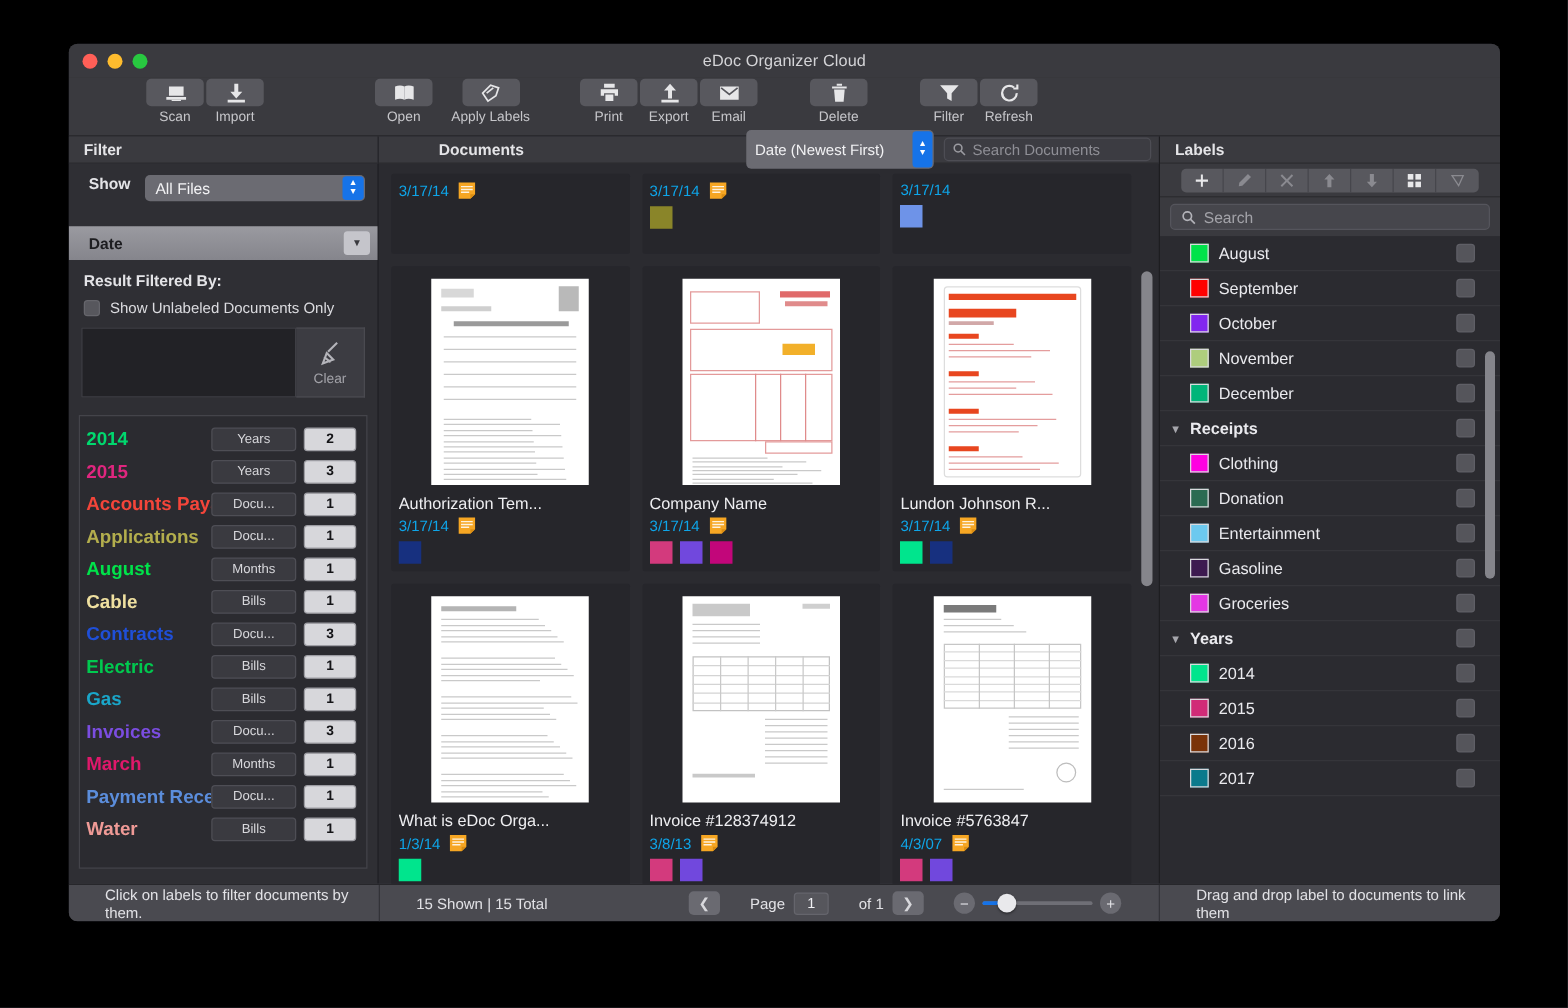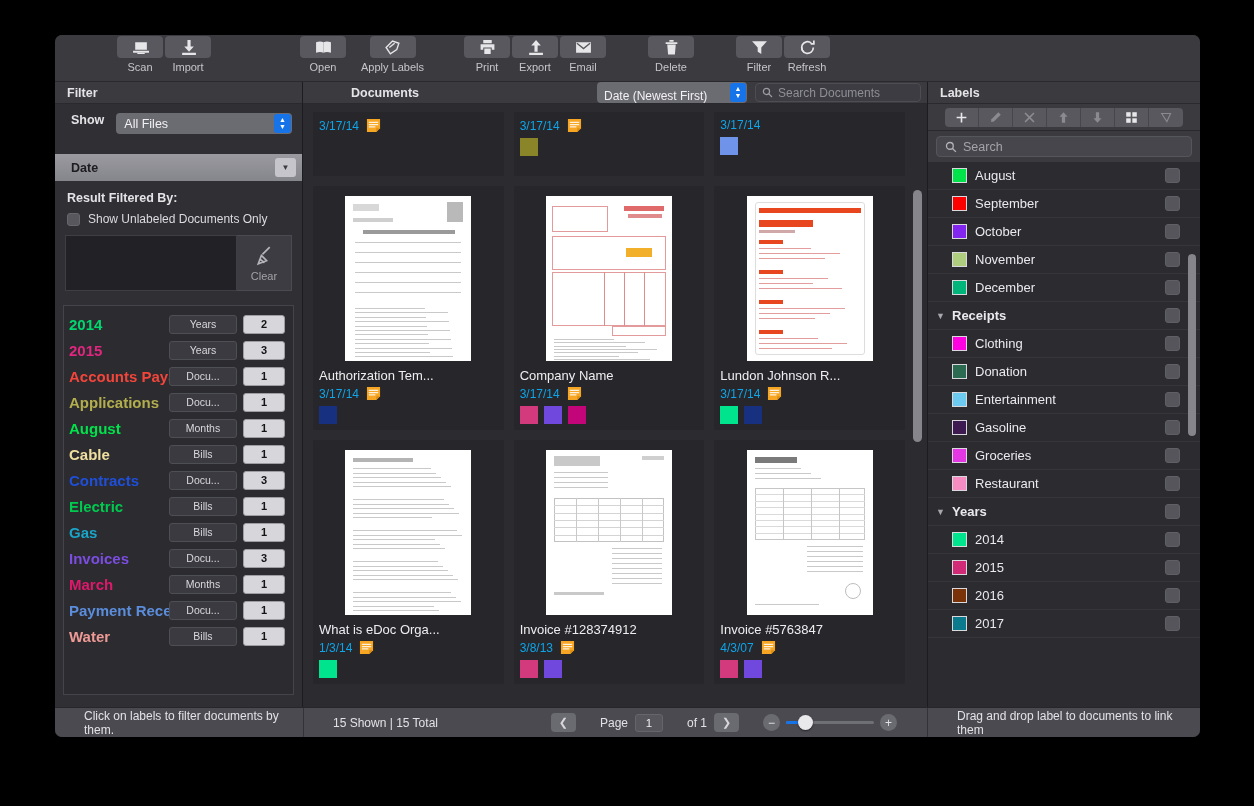--- a/index.html
+++ b/index.html
@@ -148,22 +148,22 @@
     background: #2b2b30;
     border-right: 1px solid #1d1d20;
   }
   .doc-head {
     height: 22px; background: #3a3a3f; flex: none;
     display: flex; align-items: center; padding: 0 6px 0 12px;
     border-bottom: 1px solid #2a2a2e;
   }
   .doc-head .t { font-size: 12.5px; font-weight: bold; color: #e4e4e7; flex: 1; margin-left: 36px; }
   .sortsel {
-    width: 150px; height: 21px; background: #6b6b72; border-radius: 4px;
-    position: relative; display: flex; align-items: flex-end; padding-left: 7px;
+    width: 150px; height: 31px; background: #6b6b72; border-radius: 4px;
+    position: relative; display: flex; align-items: center; padding-left: 7px;
     font-size: 12px; color: #f2f2f4; margin-right: 8px;
   }
   .sortsel .stepper {
     position: absolute; right: 1px; top: 1px; bottom: 1px; width: 16px;
     background: #1673e8; border-radius: 3px;
     display: flex; flex-direction: column; align-items: center; justify-content: center;
     gap: 1px; color: #fff; font-size: 7px; line-height: 6px;
   }
   .docsearch {
     width: 166px; height: 19px; background: #3c3c42;
@@ -281,20 +281,28 @@
   
   .ln { position: absolute; background: #c9c9c9; height: 1px; }
   .lnr { position: absolute; background: #e08b8b; }
   .bx { position: absolute; border: 1px solid #e39a9a; }
 </style>
 </head>
 <body>
 
 <div class="window">
 
+  <div class="titlebar">
+    <div class="traffic">
+      <div class="dot red"></div>
+      <div class="dot yellow"></div>
+      <div class="dot green"></div>
+    </div>
+    <div class="wtitle">eDoc Organizer Cloud</div>
+  </div>
 
   <div class="toolbar" id="toolbar">
       <div class="tbtn" style="left: 62px;">
         <div class="cap">
           <svg viewBox="0 0 16 16">
             <path d="M3 3h11v7H3z"></path>
             <path d="M1 11h15v2H1z"></path>
             <path d="M5 13h7v1H5z"></path>
           </svg>
         </div>
@@ -898,26 +906,20 @@
               <span class="sw" style="background:#3d1a50"></span>
               <span class="nm">Gasoline</span>
               <span class="dotbox"></span>
             </div>
             <div class="lbrow">
               <span class="tri"></span>
               <span class="sw" style="background:#e437e4"></span>
               <span class="nm">Groceries</span>
               <span class="dotbox"></span>
             </div>
-            <div class="lbrow">
-              <span class="tri"></span>
-              <span class="sw" style="background:#f78cc2"></span>
-              <span class="nm">Restaurant</span>
-              <span class="dotbox"></span>
-            </div>
             <div class="lbrow group">
               <span class="tri">▼</span>
               <span class="nm">Years</span>
               <span class="dotbox"></span>
             </div>
             <div class="lbrow">
               <span class="tri"></span>
               <span class="sw" style="background:#00e58d"></span>
               <span class="nm">2014</span>
               <span class="dotbox"></span>

